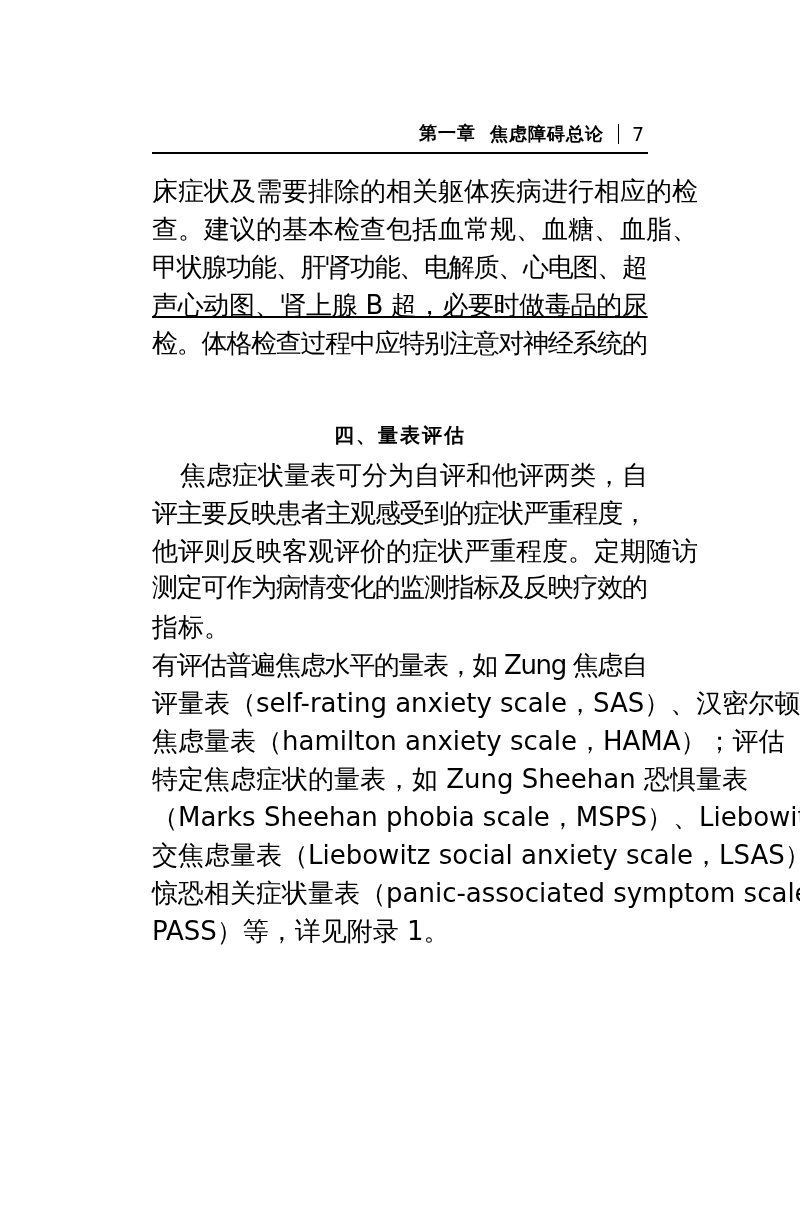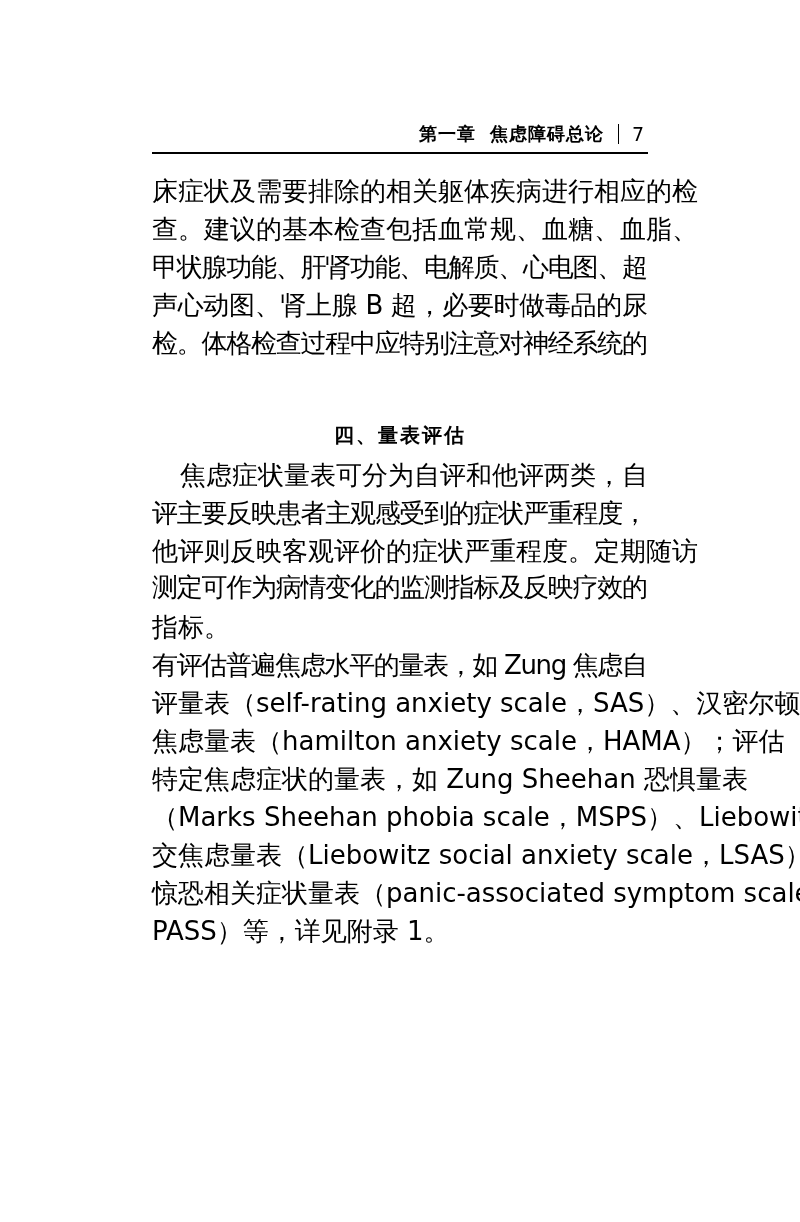--- a/index.html
+++ b/index.html
@@ -31,21 +31,21 @@
     left: 152px;
     top: 118px;
     width: 496px;
     height: 32px;
     display: flex;
     align-items: center;
     justify-content: flex-end;
     gap: 0px;
   }
   .rh-chapter {
-    font-family: Liberation Serif, serif;
+    font-family: Liberation Mono, monospace;
     font-weight: bold;
     font-size: 18px;
     letter-spacing: 1px;
     line-height: 1;
   }
   .rh-gap { display: inline-block; width: 14px; }
   .rh-title {
     font-family: "DejaVu Sans", "Liberation Sans", sans-serif;
     font-weight: bold;
     font-size: 18px;
@@ -139,21 +139,21 @@
     <span class="rh-pageno">7</span>
   </div>
   <div class="head-rule"></div>
 
   <div class="textblock">
 
     <div class="para">
       <div class="line justify"><span class="seg han" style="letter-spacing: 0px;">床症状及需要排除的相关躯体疾病进行相应的检</span></div>
       <div class="line justify"><span class="seg han" style="letter-spacing: 0px;">查。建议的基本检查包括血常规、血糖、血脂、</span></div>
       <div class="line justify"><span class="seg han" style="letter-spacing: -1.263px; margin-right: 1.263px;">甲状腺功能、肝肾功能、电解质、心电图、超</span></div>
-      <div class="line justify"><span class="seg han" style="letter-spacing: -0.319px; margin-right: 13px;">声心动图、肾上腺 B 超，必要时做毒品的尿</span></div>
+      <div class="line justify"><span class="seg han" style="letter-spacing: -0.319px; margin-right: 13px; text-decoration: underline;">声心动图、肾上腺 B 超，必要时做毒品的尿</span></div>
       <div class="line justify"><span class="seg han" style="letter-spacing: -1.263px; margin-right: 1.263px;">检。体格检查过程中应特别注意对神经系统的</span></div>
     </div>
 
     <div class="gap-before-heading"></div>
     <div class="gap-after-heading"></div>
 
     <div class="para">
       <div class="line justify"><span class="indent2"></span><span class="seg han" style="letter-spacing: 0px; margin-right: 0px;">焦虑症状量表可分为自评和他评两类，自</span></div>
       <div class="line justify"><span class="seg han" style="letter-spacing: -1.263px; margin-right: 1.263px;">评主要反映患者主观感受到的症状严重程度，</span></div>
       <div class="line justify"><span class="seg han" style="letter-spacing: 0px;">他评则反映客观评价的症状严重程度。定期随访</span></div>

